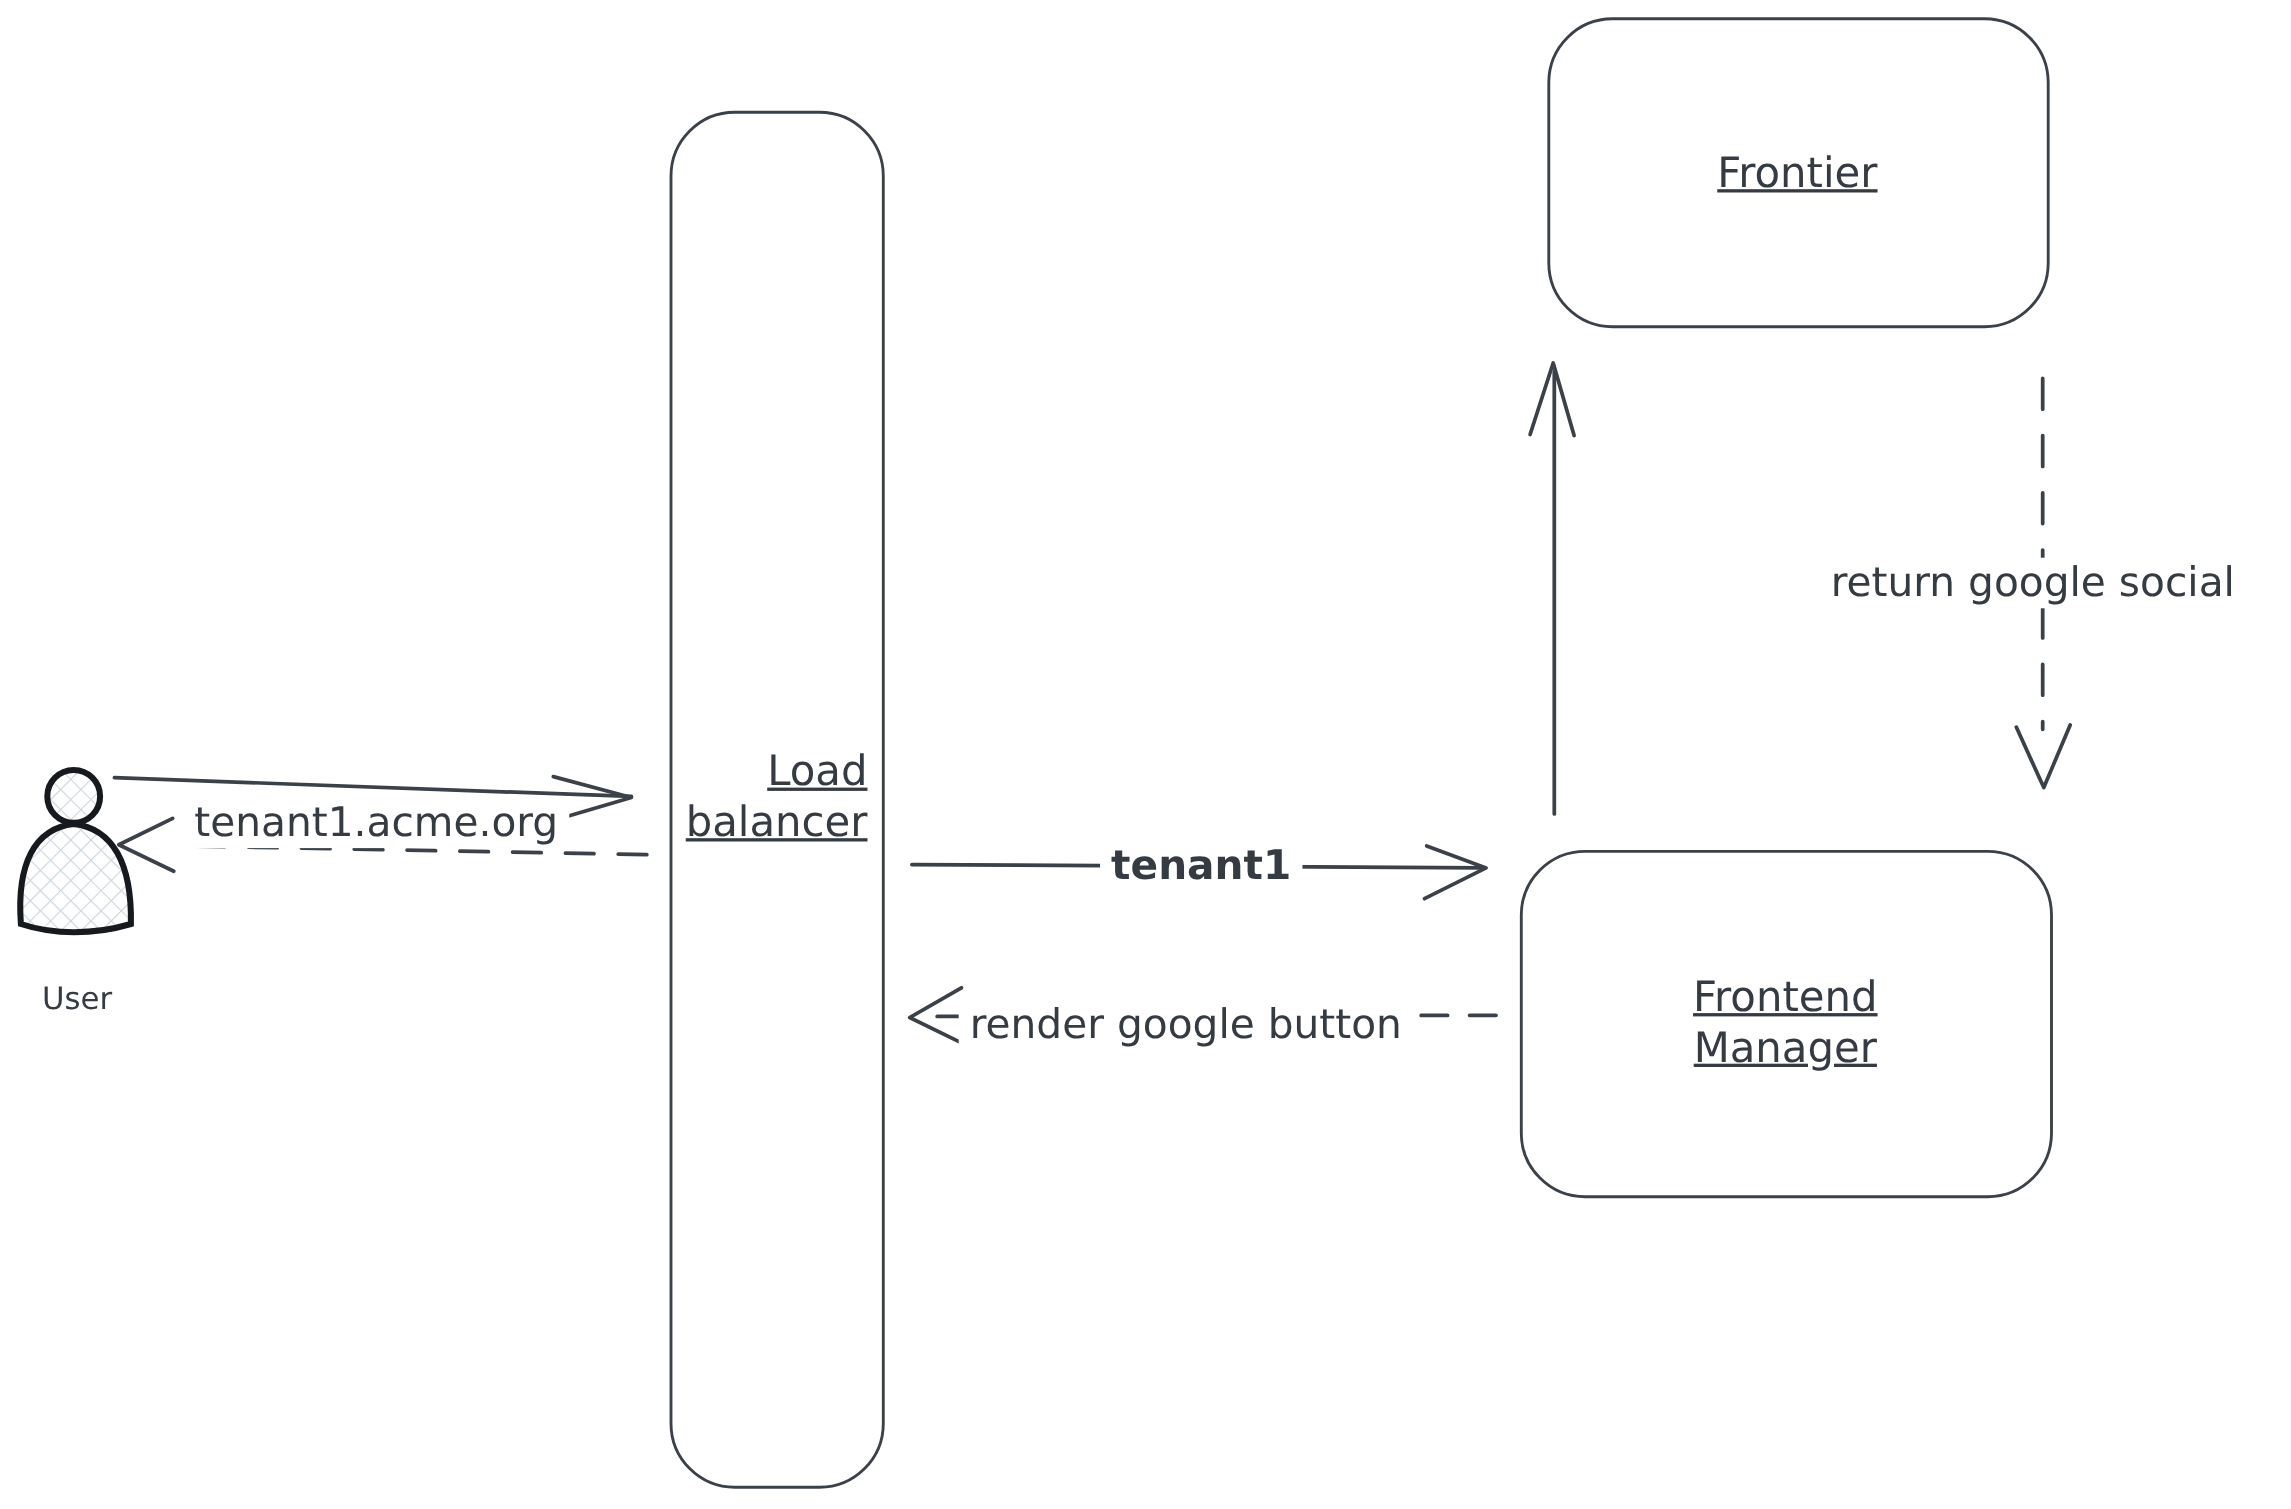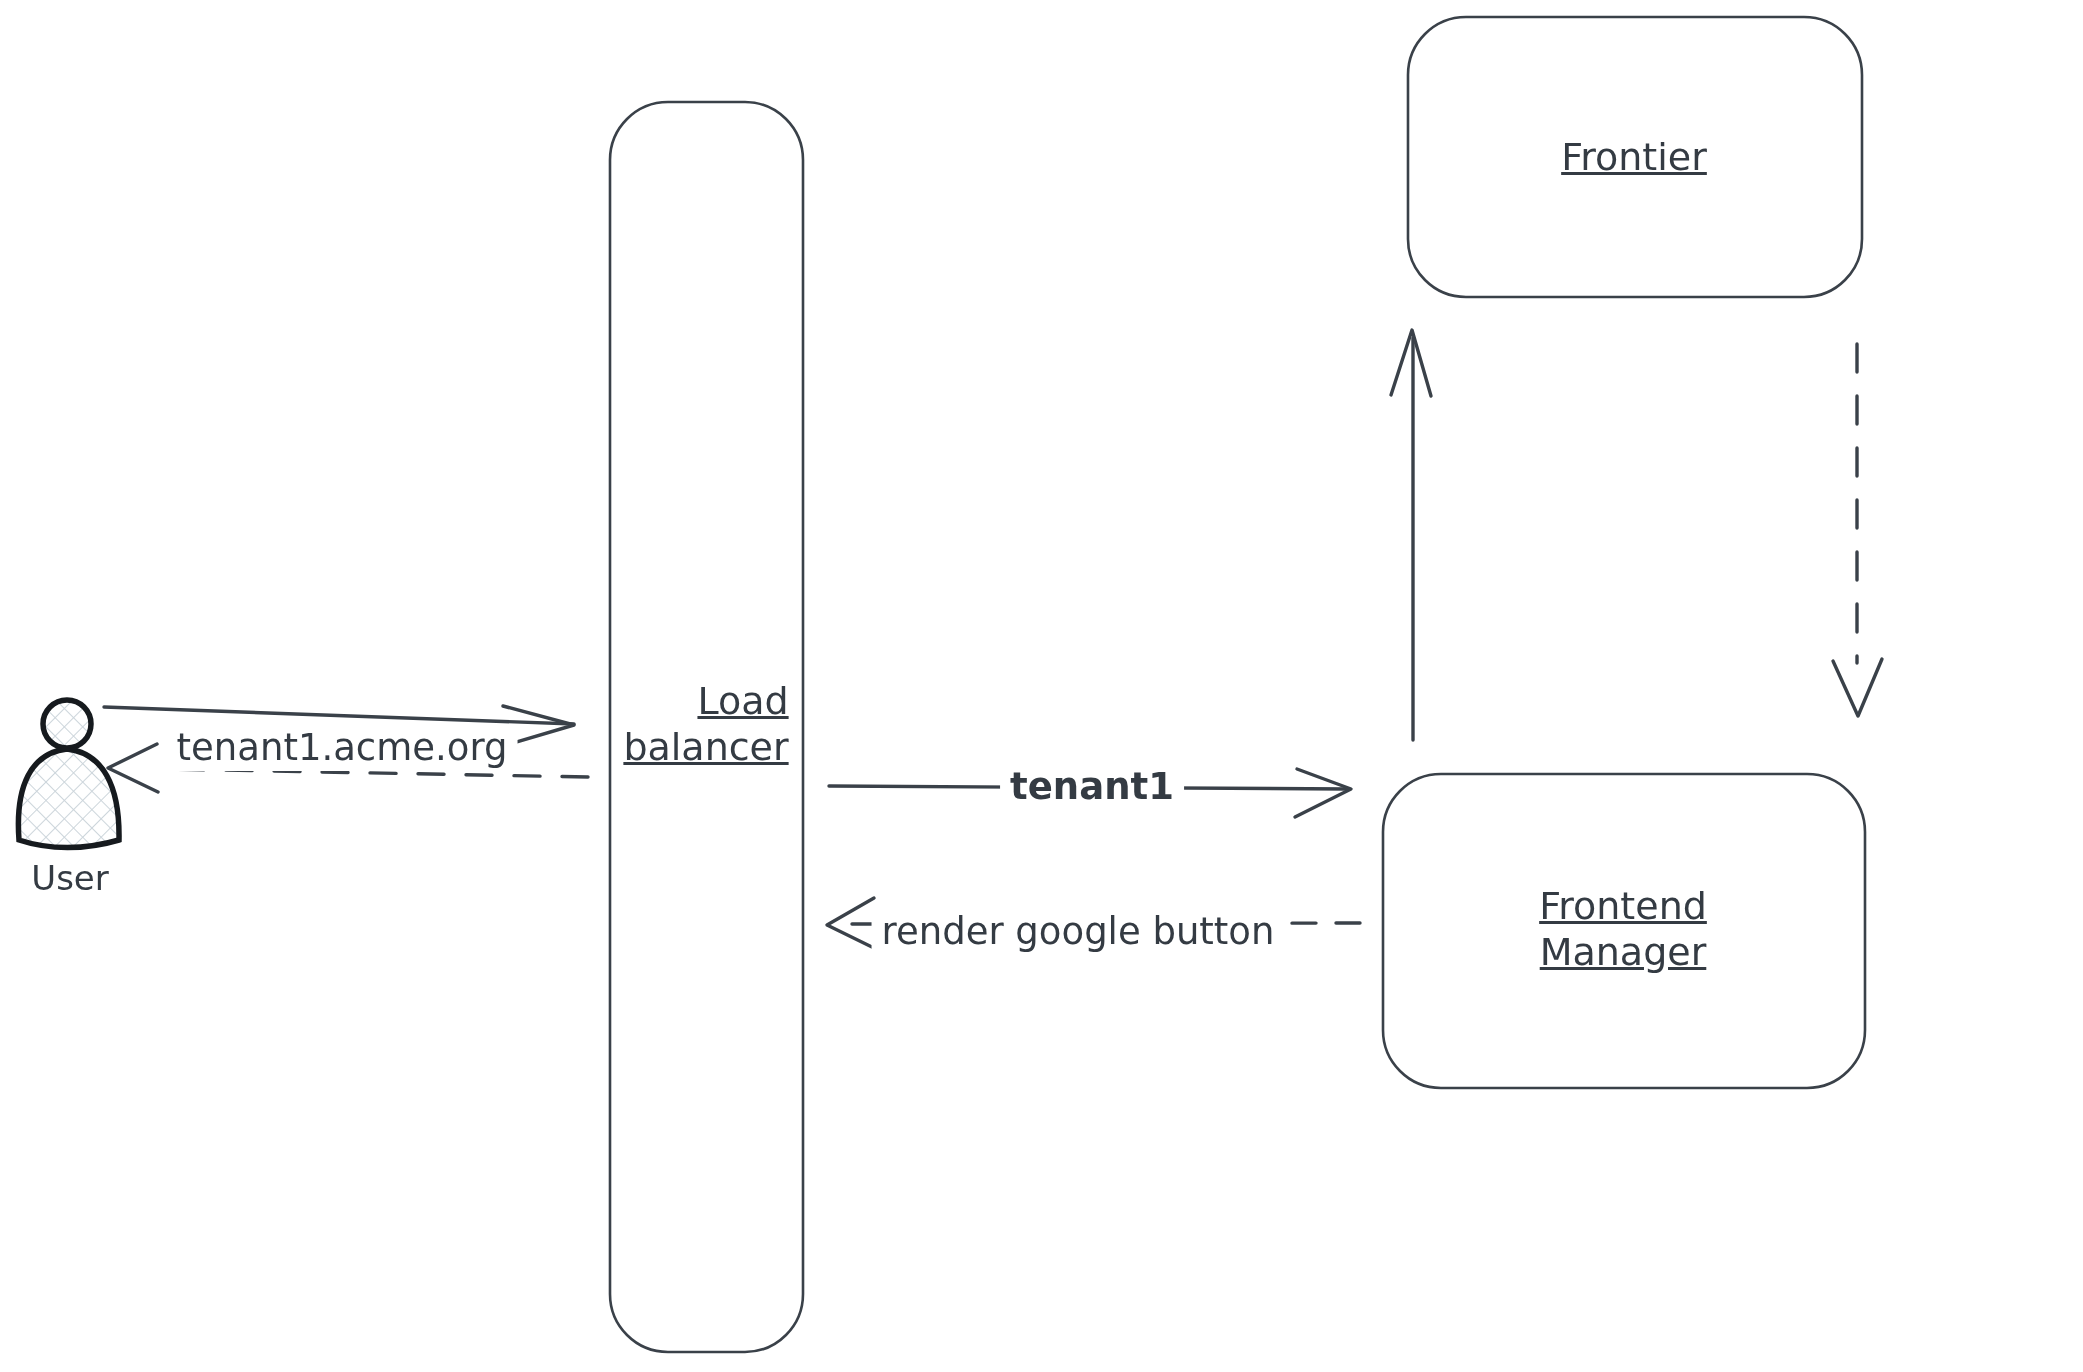--- a/index.html
+++ b/index.html
@@ -34,21 +34,21 @@
     white-space: nowrap;
     text-align: center;
     color: var(--text);
     line-height: 46px;
   }
   .label span { display: block; }
   .node-label { font-size: 38px; text-decoration: underline; }
   .edge-label { font-size: 37px; background: var(--background); padding: 0 10px; }
 
   
-  #lbl-user            { left: 70px;   top: 878px;  font-size: 34px; }
+  #lbl-user            { left: 70px;   top: 908px;  font-size: 28px; }
   #lbl-load-balancer   { left: 706px;  top: 724px; text-align: right;  }
   #lbl-frontier        { left: 1634px; top: 157px;  }
   #lbl-frontend-mgr    { left: 1623px; top: 929px;  }
   #lbl-tenant1-acme    { left: 342px;  top: 748px;  }
   #lbl-tenant1         { left: 1092px; top: 787px; font-weight: bold;  }
   #lbl-render-google   { left: 1078px; top: 932px;  }
   #lbl-find-auth       { left: 1406px; top: 528px;  }
   #lbl-return-social   { left: 1848px; top: 530px;  }
 </style>
 </head>
@@ -119,13 +119,14 @@
 <div class="label edge-label" id="lbl-tenant1-acme">tenant1.acme.org</div>
 
 <div class="label edge-label" id="lbl-tenant1">tenant1</div>
 
 <div class="label edge-label" id="lbl-render-google">render google button</div>
 
 <div class="label edge-label" id="lbl-find-auth">
 </div>
 
 <div class="label edge-label" id="lbl-return-social">
+  <span>return google social</span>
 </div>
 
 </body></html>

